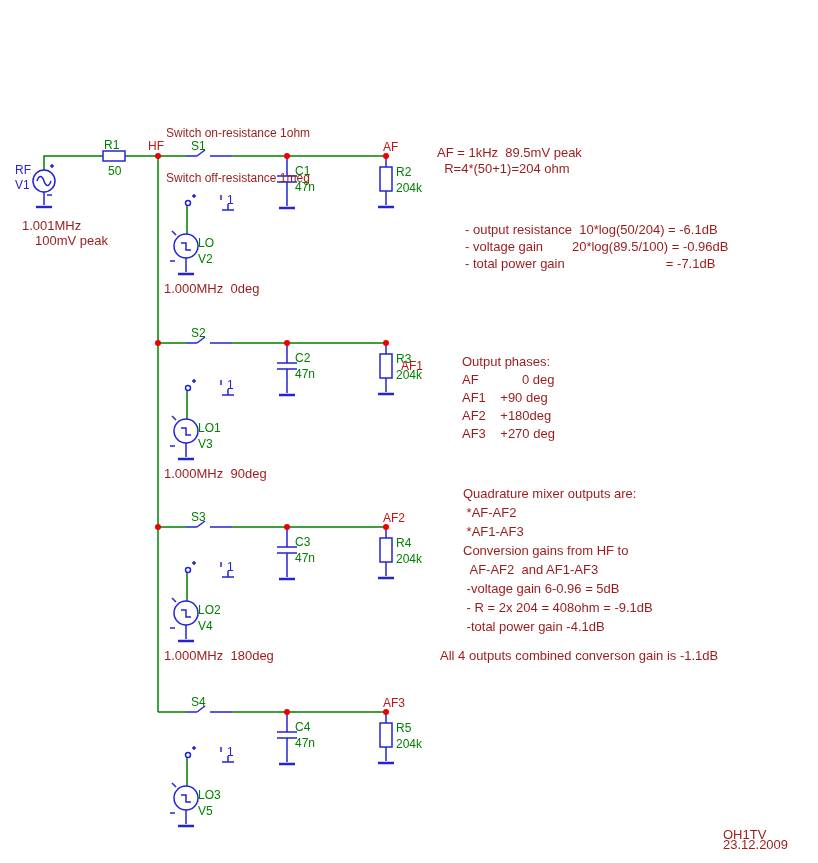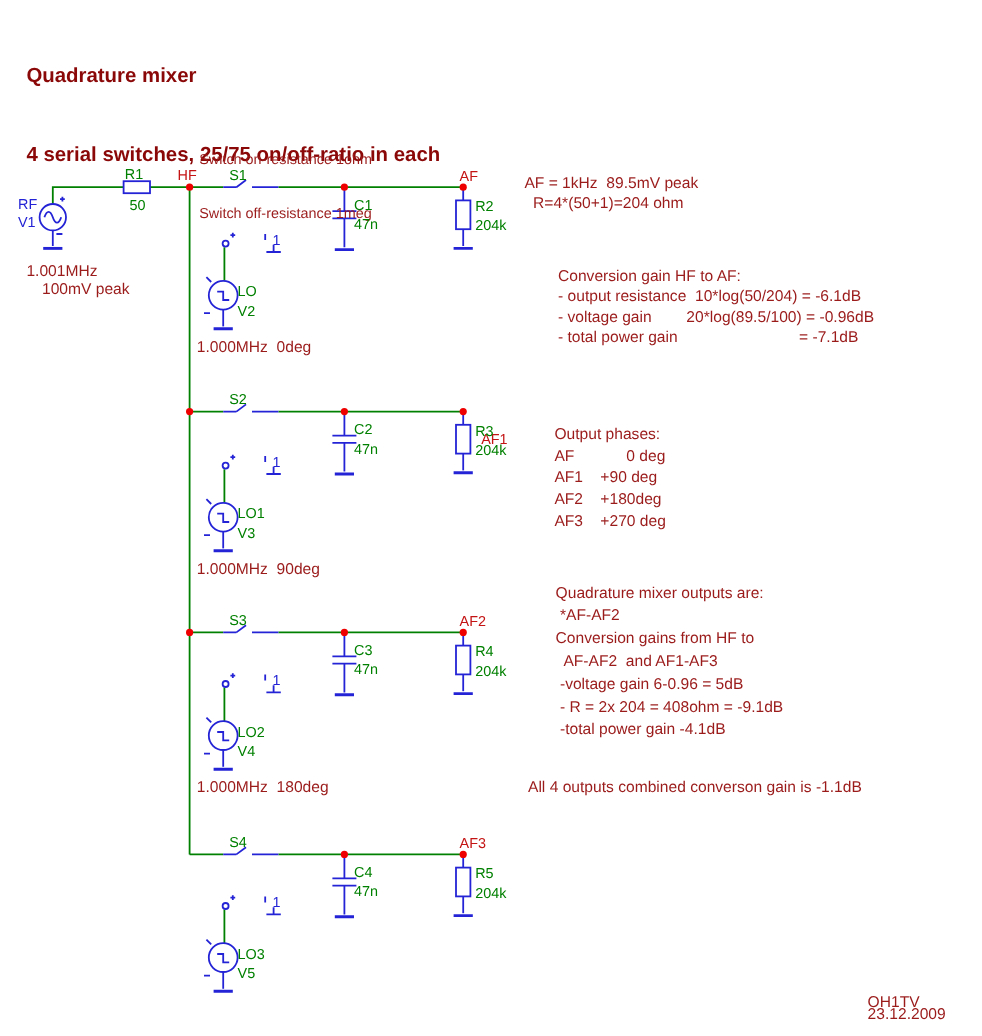--- a/index.html
+++ b/index.html
@@ -143,24 +143,20 @@
         <circle cx="287" cy="343" r="3"></circle>
         <circle cx="386" cy="343" r="3"></circle>
       <circle cx="158" cy="527" r="3"></circle>
         <circle cx="287" cy="527" r="3"></circle>
         <circle cx="386" cy="527" r="3"></circle>
       <circle cx="287" cy="712" r="3"></circle>
         <circle cx="386" cy="712" r="3"></circle>
     </g>
   </svg>
 
-  <div class="lbl title" style="left:22px; top:8px;">
-    <div>Quadrature mixer</div>
-    <div>4 serial switches, 25/75 on/off-ratio in each</div>
-  </div>
 
   <div class="lbl dk12" style="left:166px; top:96px; line-height:15px;">
     <div>Switch on-resistance 1ohm</div>
     <div>Switch off-resistance 1meg</div>
   </div>
 
   <div class="lbl blue" style="left:15px; top:164px;">RF</div>
   <div class="lbl blue" style="left:15px; top:179px;">V1</div>
   <div class="lbl dk" style="left:22px; top:219px;">1.001MHz</div>
   <div class="lbl dk" style="left:22px; top:234px;margin-left:13px;">100mV peak</div>
@@ -211,37 +207,37 @@
   <div class="lbl green" style="left:198px; top:805px;">V5</div>
   <div class="lbl blue" style="left:227px; top:746px;">1</div>
   <div class="lbl dk" style="left:164px; top:880px;">1.000MHz  270deg</div>
 
   <div class="block lh16" style="left:437px; top:145px;">
     <div>AF = 1kHz  89.5mV peak</div>
     <div>  R=4*(50+1)=204 ohm</div>
   </div>
 
   <div class="block lh17" style="left:465px; top:221px;">
-    <div>Conversion gain HF to AF:</div>
     <div>- output resistance  10*log(50/204) = -6.1dB</div>
     <div>- voltage gain        20*log(89.5/100) = -0.96dB</div>
     <div>- total power gain                            = -7.1dB</div>
   </div>
 
   <div class="block lh18" style="left:462px; top:353px;">
     <div>Output phases:</div>
     <div>AF            0 deg</div>
     <div>AF1    +90 deg</div>
     <div>AF2    +180deg</div>
     <div>AF3    +270 deg</div>
   </div>
 
   <div class="block lh19" style="left:463px; top:484px;">
     <div>Quadrature mixer outputs are:</div>
     <div> *AF-AF2</div>
+    <div> *AF1-AF3</div>
     <div>Conversion gains from HF to</div>
     <div>  AF-AF2  and AF1-AF3</div>
     <div> -voltage gain 6-0.96 = 5dB</div>
     <div> - R = 2x 204 = 408ohm = -9.1dB</div>
     <div> -total power gain -4.1dB</div>
   </div>
 
   <div class="lbl dk" style="left:440px; top:649px;">All 4 outputs combined converson gain is -1.1dB</div>
 
   <div class="lbl dk" style="left:723px; top:811px;margin-top:27px;">23.12.2009</div>

